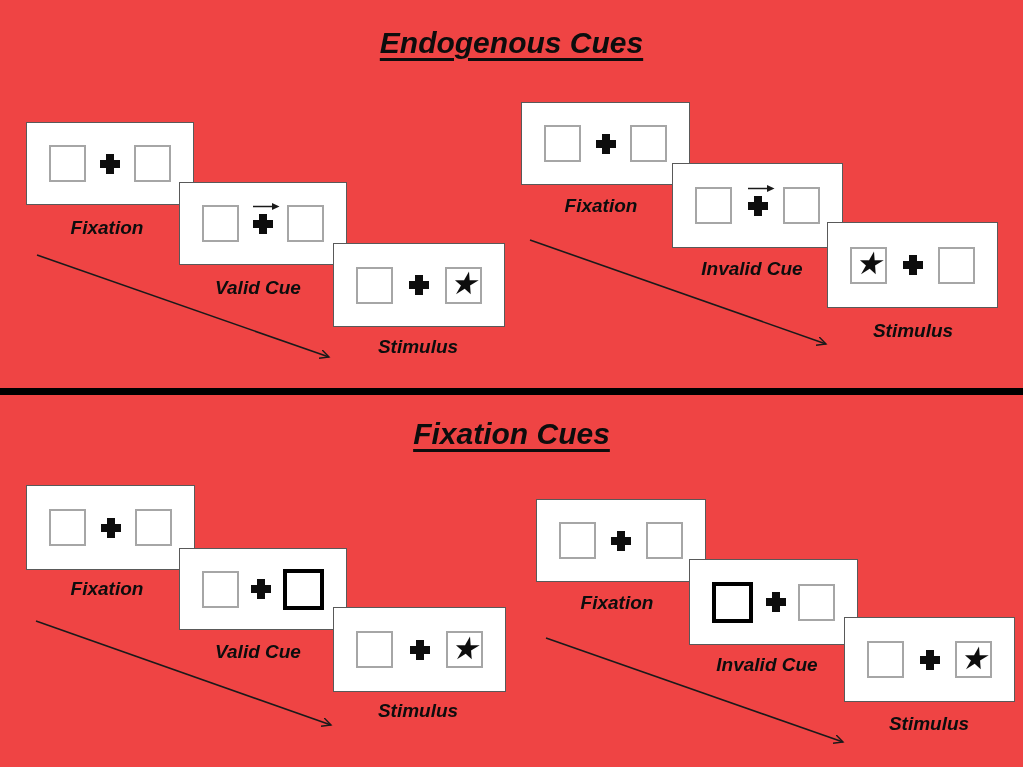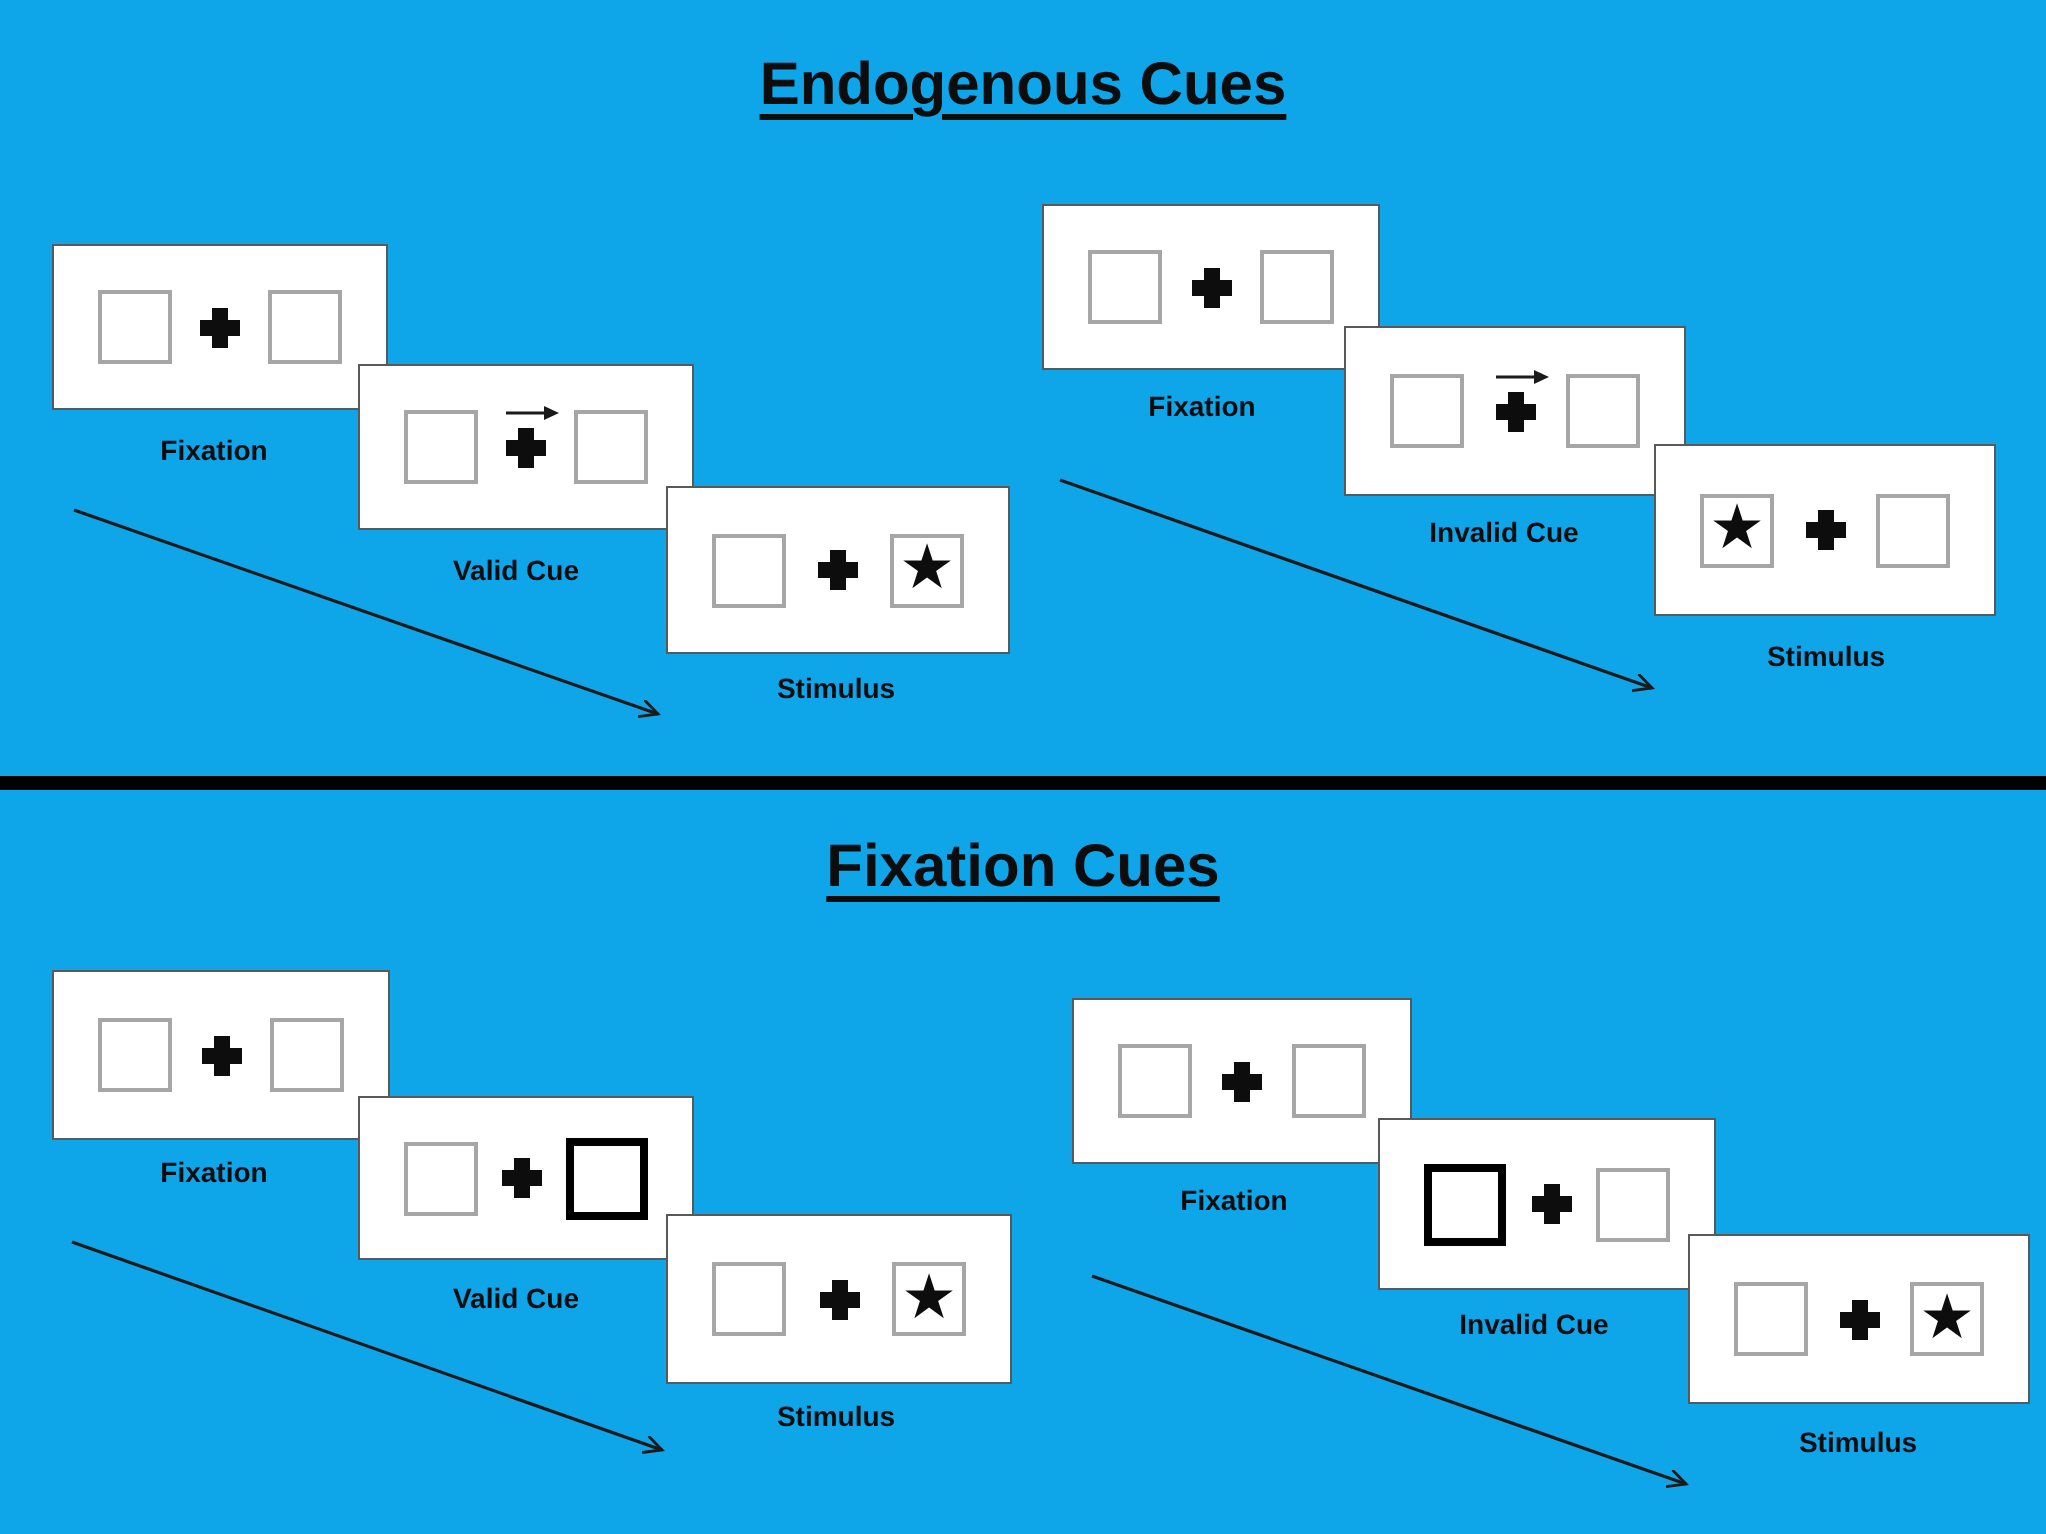--- a/index.html
+++ b/index.html
@@ -1,18 +1,18 @@
 <!DOCTYPE html>
 <html><head>
 <meta charset="utf-8">
 <style>
   html,body{margin:0;padding:0;background:#fff;}
   #canvas{
-    position:relative;width:1023px;height:767px;background:#0ea5e9;
-    font-family:"Liberation Sans",sans-serif;overflow:hidden;
+    position:relative;width:1023px;height:767px;background:#ef4444;
+    font-family:"Liberation Sans",sans-serif;overflow:hidden;font-style:italic;
   }
   .section-title{
     position:absolute;left:0;width:100%;text-align:center;
     font-size:30px;font-weight:bold;color:#0d0d0d;
     text-decoration:underline;text-decoration-thickness:3px;text-underline-offset:5px;
   }
   .divider{position:absolute;left:0;top:388px;width:1023px;height:7px;background:#000;}
   .panel{
     position:absolute;background:#fff;border:1px solid #595959;
     display:flex;align-items:center;justify-content:space-between;
@@ -24,21 +24,21 @@
   }
   .sq.bold{width:41px;height:41px;border:4px solid #000;}
   .plus{position:relative;width:20px;height:20px;flex:0 0 auto;}
   .plus::before{content:"";position:absolute;left:6px;top:0;width:8px;height:20px;background:#0d0d0d;}
   .plus::after{content:"";position:absolute;left:0;top:6px;width:20px;height:8px;background:#0d0d0d;}
   .cue-mid{position:relative;display:flex;align-items:center;justify-content:center;flex:0 0 auto;}
   .cue-arrow{position:absolute;bottom:calc(100% + 3px);left:0px;}
   .star{font-size:31px;line-height:1;color:#0d0d0d;margin-top:-3px;}
   .plabel{
     position:absolute;transform:translateX(-50%);white-space:nowrap;
-    font-size:14px;font-weight:bold;color:#0d0d0d;
+    font-size:19px;font-weight:bold;color:#0d0d0d;
   }
   .tl-arrow{position:absolute;overflow:visible;}
 </style>
 </head>
 <body>
 
 <div id="canvas">
 
   <div class="section-title" style="top:26px;">Endogenous Cues</div>
 

